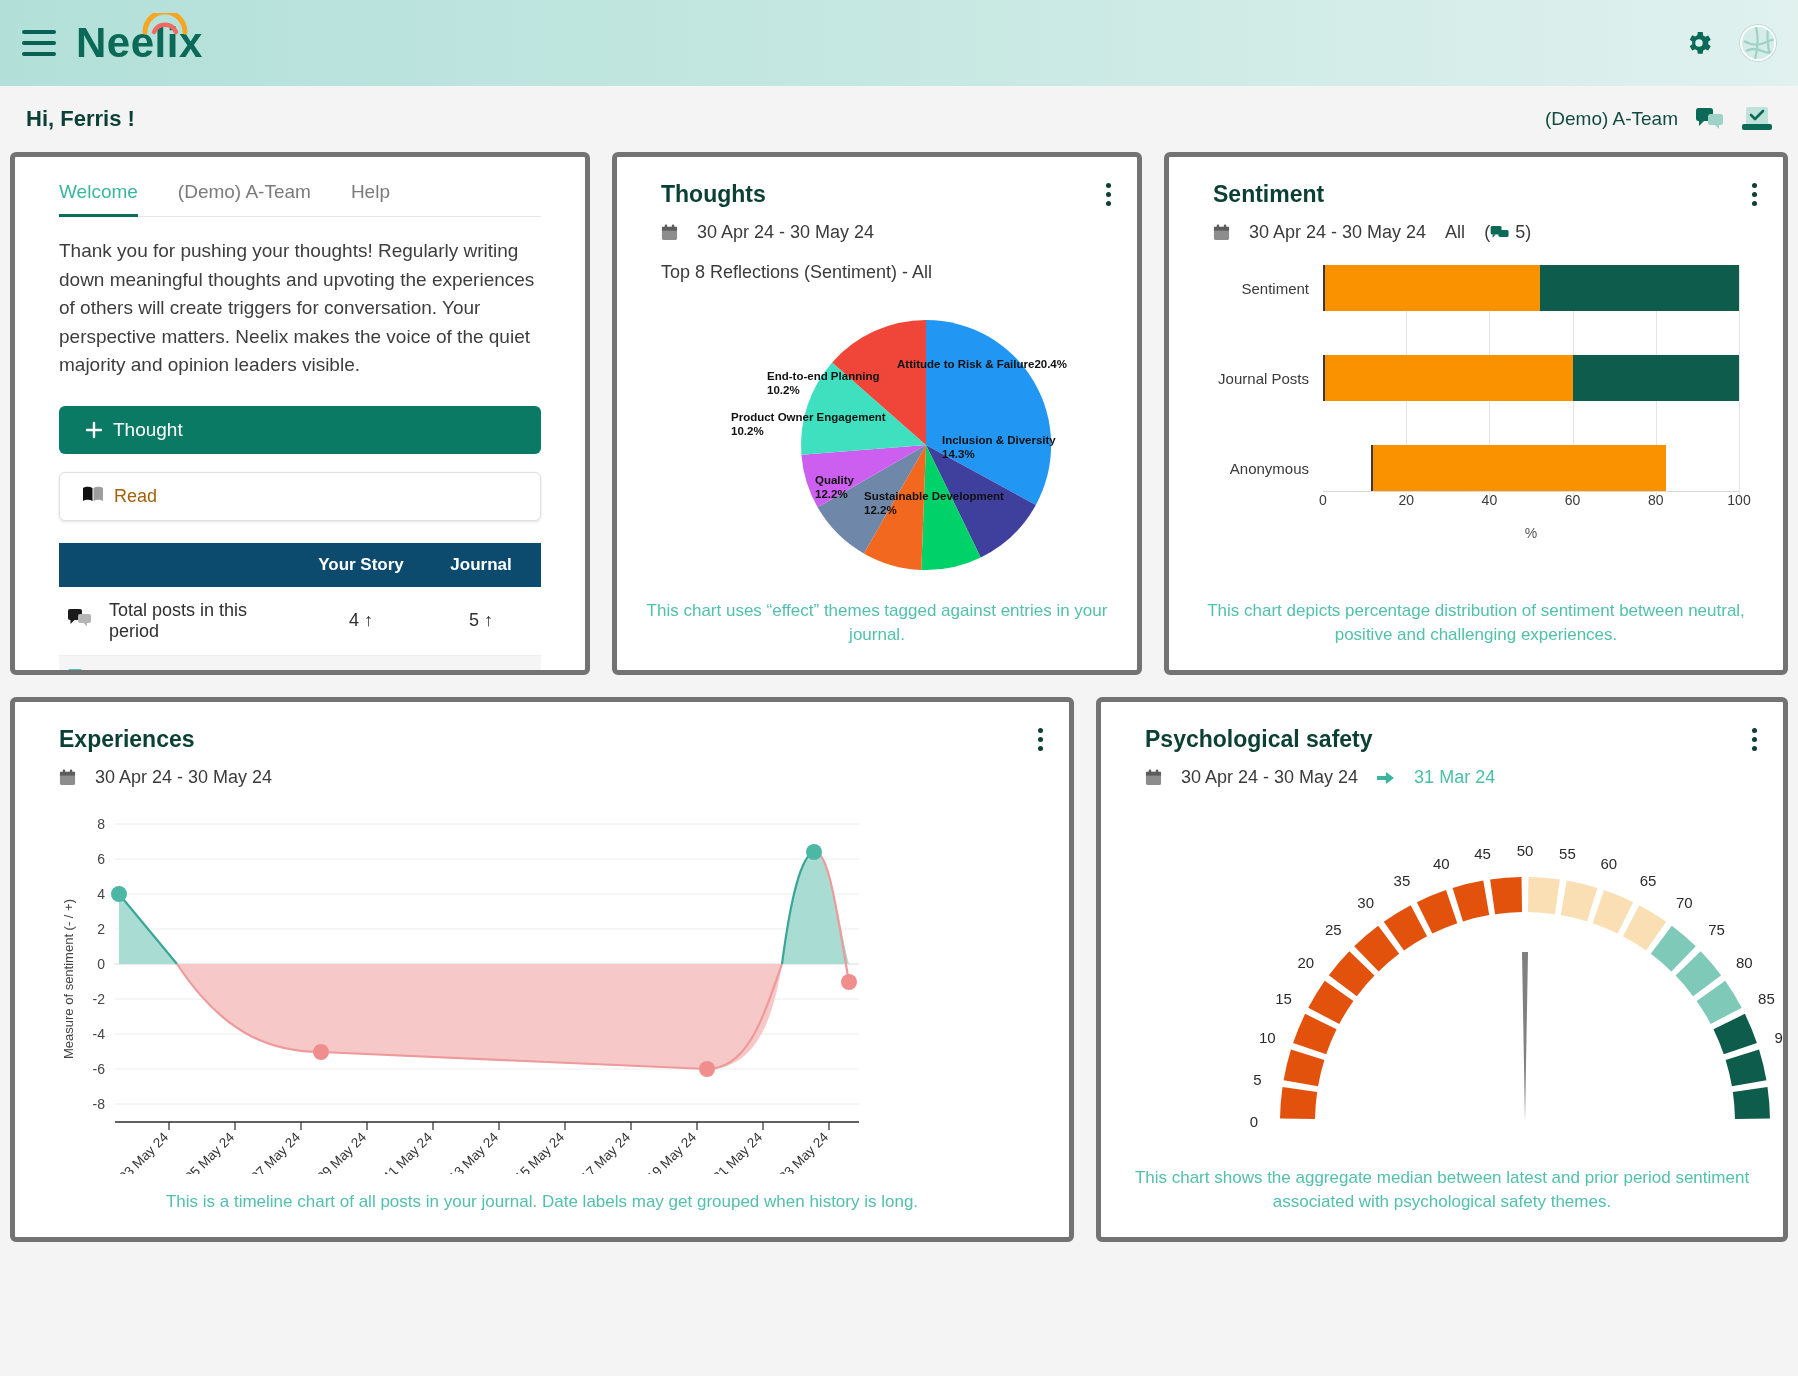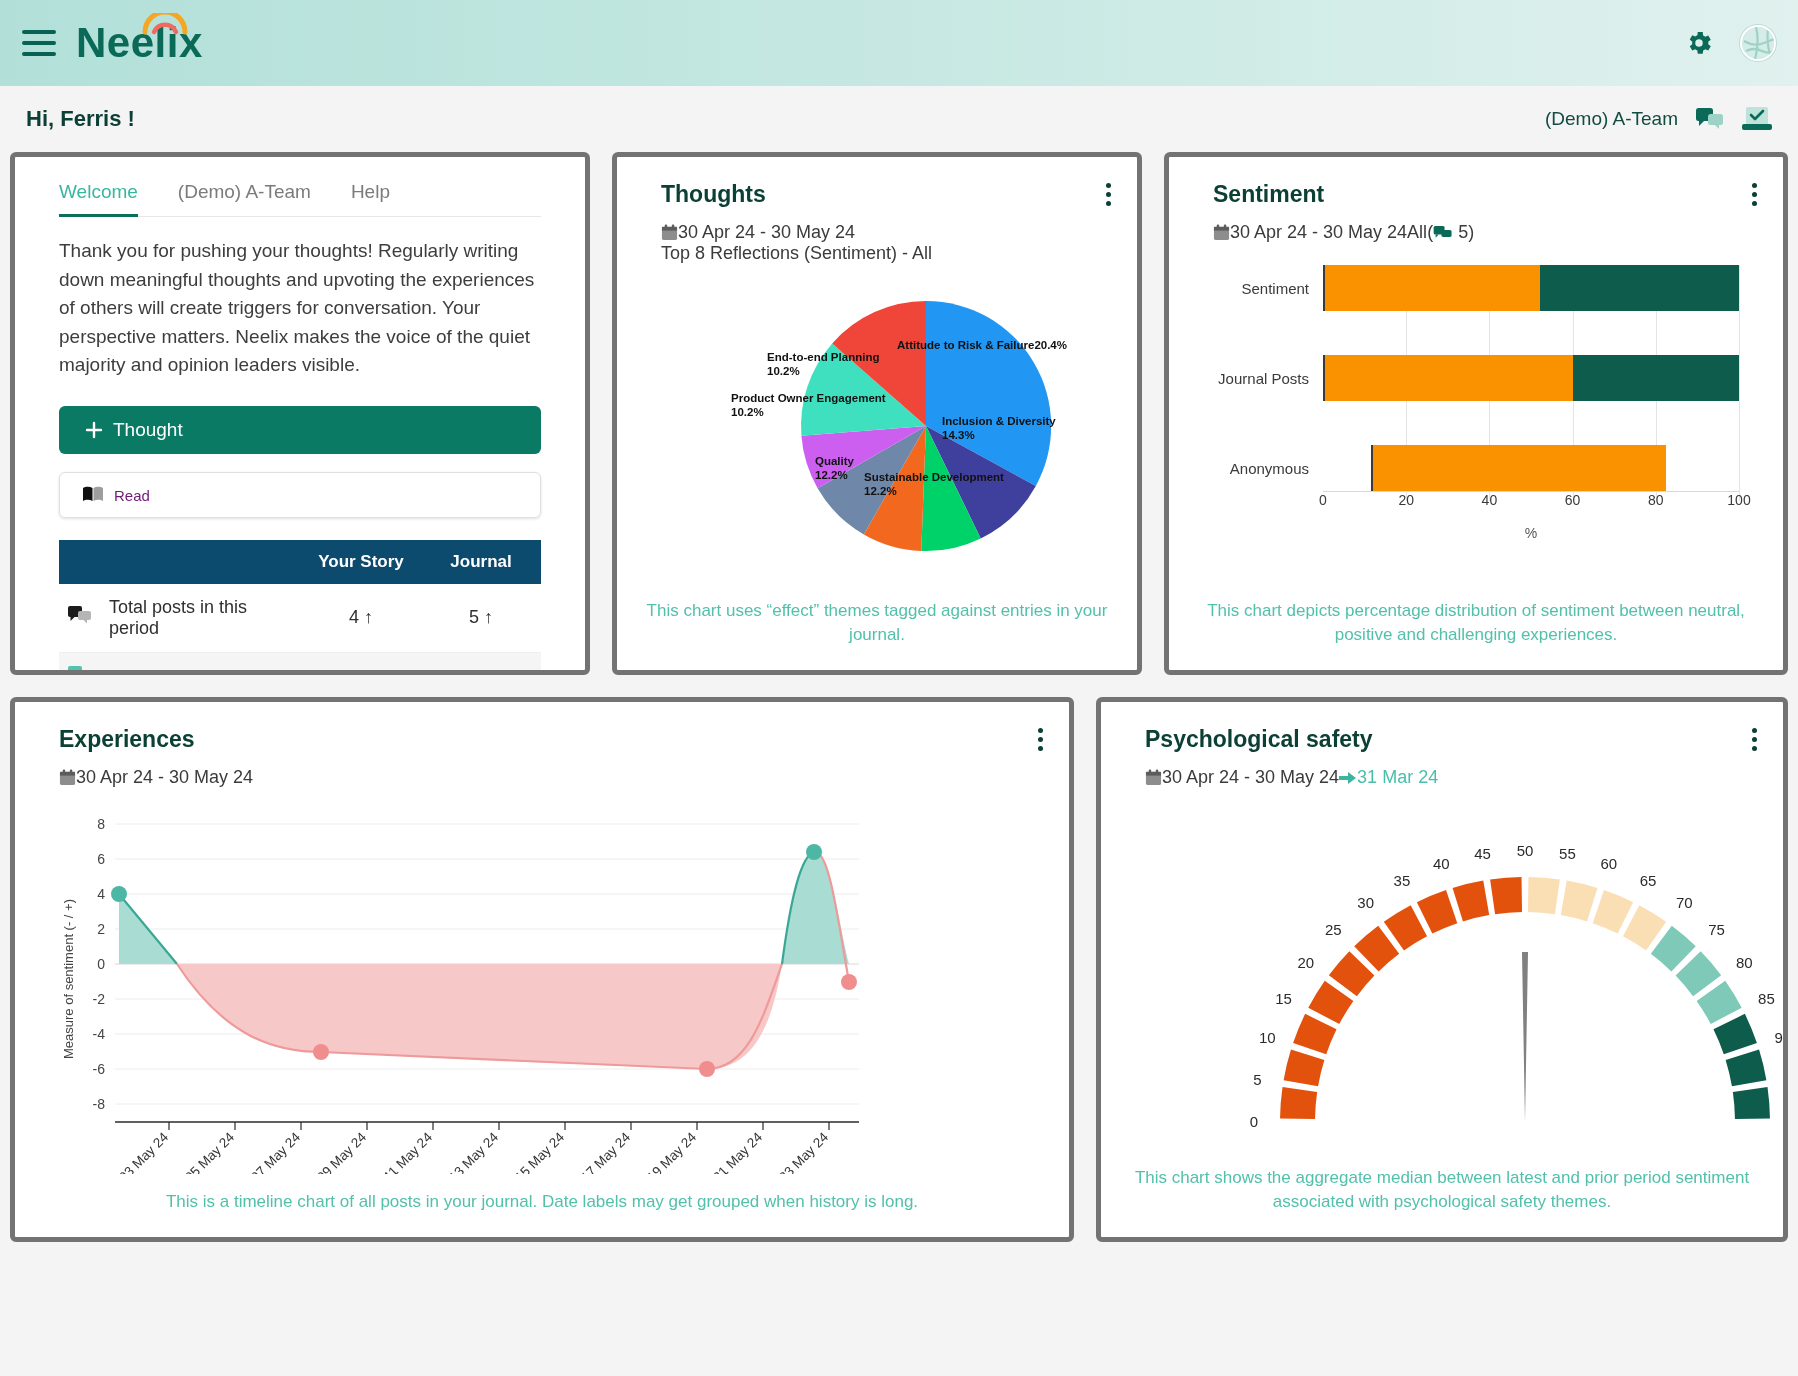--- a/index.html
+++ b/index.html
@@ -45,21 +45,21 @@
   .c-welcome { width: 580px; }
   .c-thoughts { width: 530px; }
   .c-sentiment { flex:1; }
   .c-exp { width: 1064px; }
   .c-psych { flex:1; }
 
   .kebab { position:absolute; top:26px; right:26px; cursor:pointer; }
   .kebab span { display:block; width:5px; height:5px; border-radius:50%; background:#0c3f35; margin-bottom:4px; }
 
   .card-title { font-size:23px; font-weight:700; color:#0c4034; }
-  .card-sub { margin-top:14px; font-size:18px; color:#3b3b3b; display:flex; align-items:center; gap:0; flex-wrap:wrap;}
+  .card-sub { margin-top:14px; font-size:18px; color:#3b3b3b; display:flex; align-items:center; gap:19px; flex-wrap:wrap;}
   .cal { width:17px; height:17px; flex:none; }
   .teal-txt { color:#49bfa9; }
   .note {
     font-size:17px; color:#52c0ab; text-align:center; line-height:1.45;
     position:absolute; left:26px; right:26px; bottom:22px;
   }
 
   
   .tabs { display:flex; gap:40px; border-bottom:0; }
   .tab { font-size:19px; color:#7b7b7b; padding-bottom:11px; cursor:pointer; }
@@ -67,22 +67,22 @@
   .hr-tabs { height:1px; background:#e7e7e7; margin-top:-1px; }
   .earn { margin-top:26px; font-size:19px; font-weight:700; color:#0c4034; display:flex; align-items:center; gap:14px;}
   .para { margin-top:20px; font-size:19px; line-height:1.5; color:#3d3d3d; }
   .btns { margin-top:26px; display:flex; gap:18px;flex-direction:column; }
   .btn-primary {
     background:#0b7a65; color:#fff; border:none; border-radius:6px;
     padding:13px 26px; font-size:19px; display:flex; align-items:center; gap:10px; cursor:pointer;
     font-family:"Liberation Sans", sans-serif;
   }
   .btn-ghost {
-    background:#fff; color:#701a75; border:1px solid #e0e0e0; border-radius:6px;
-    padding:13px 22px; font-size:15px; display:flex; align-items:flex-end; gap:10px; cursor:pointer;
+    background:#fff; color:#a16207; border:1px solid #e0e0e0; border-radius:6px;
+    padding:13px 22px; font-size:18px; display:flex; align-items:flex-start; gap:10px; cursor:pointer;
     box-shadow:0 1px 3px rgba(0,0,0,.12); font-family:"Liberation Sans", sans-serif;
   }
   table.stats { width:100%; border-collapse:collapse; margin-top:22px; }
   table.stats thead th { background:#0c4a6e; color:#fff; font-size:17px; padding:12px 8px; text-align:center; font-weight:700;}
   table.stats thead th.first { width: 300px; }
   table.stats td { font-size:18px; padding:13px 8px; color:#2f2f2f; border-bottom:1px solid #efefef;}
   table.stats td.ic { width:42px; text-align:center;}
   table.stats td.num { text-align:center; width:120px; }
   tr.hl td { background:#f5f5f5; color:#53c2ae; font-weight:700;}
   tr.last td { border-bottom:2px solid #59c7b3; }

